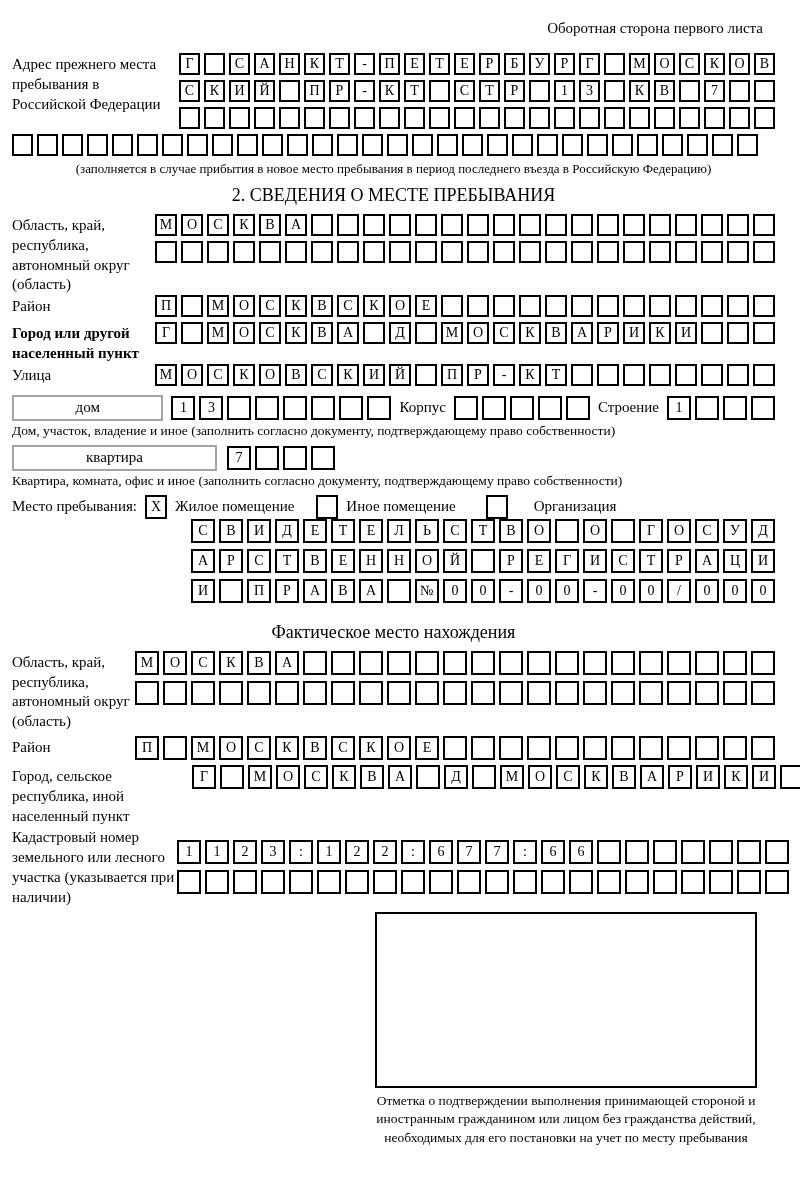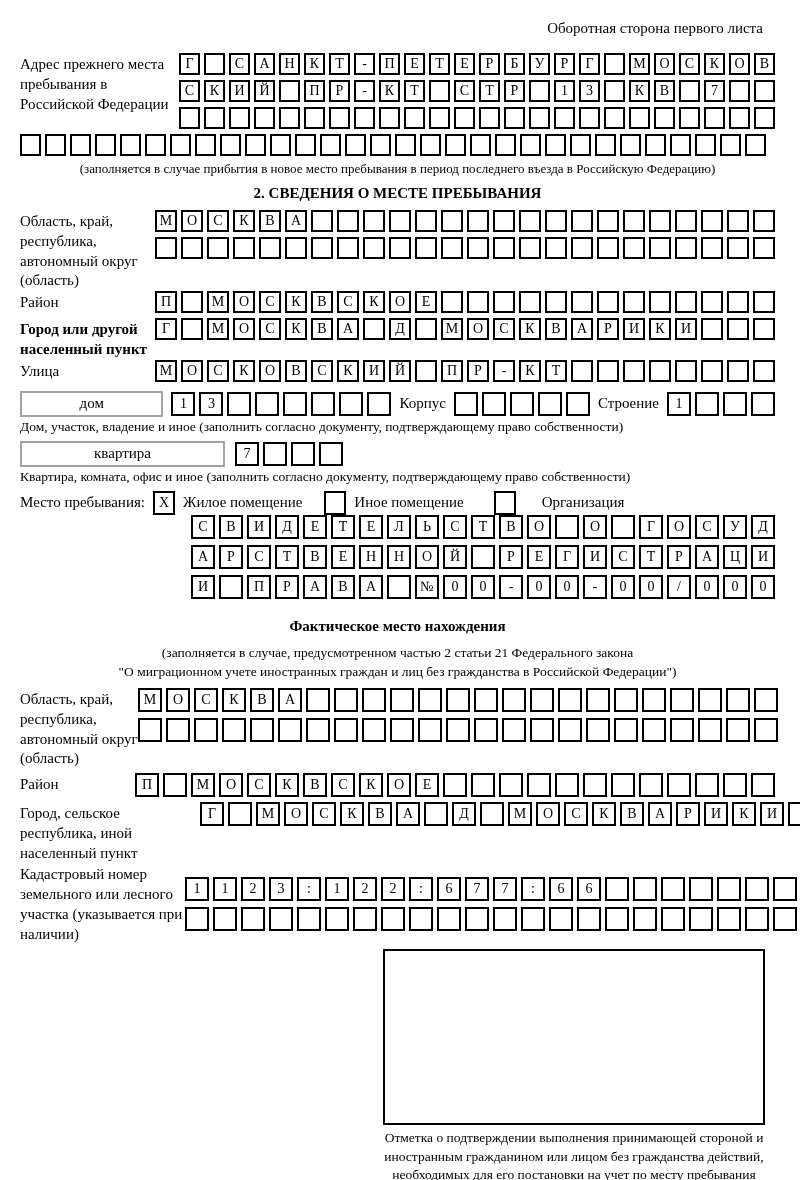--- a/index.html
+++ b/index.html
@@ -1,40 +1,40 @@
 <!DOCTYPE html>
 <html><head>
 <meta charset="utf-8">
 <style>
   * { box-sizing: border-box; }
   html,body { margin:0; padding:0; background:#fff; }
   .page {
     width:800px; height:1180px; overflow:hidden; position:relative;
     font-family:"Liberation Serif","DejaVu Serif",serif; color:#000;
-    padding:20px 25px 0 20px;
+    padding:20px 25px 0 12px;
   }
   .hdr { text-align:right; font-size:15px; padding-right:12px; margin-bottom:16px; }
 
   .field { display:flex; align-items:flex-start; }
   .flabel { font-size:15px; line-height:1.32; flex:1 1 auto; padding-top:2px; }
   .fboxes { flex:0 0 auto; margin-left:auto; }
 
   .boxrow { display:flex; gap:4px; margin-bottom:5px; }
   .cell {
     flex:0 0 auto; border:2px solid #000; background:#fff;
     display:flex; align-items:center; justify-content:center;
     font-size:14px; line-height:1;
   }
   .c21 .cell { width:21px; height:22px; }
   .c22 .cell { width:22px; height:22px; }
   .c24 .cell { width:24px; height:24px; }
 
   .caption { font-size:13px; text-align:center; white-space:nowrap; }
   .caption-left { font-size:13.5px; margin:2px 0 6px 0; }
-  .sec-title { font-weight:bold; font-size:15px; text-align:center; margin:8px 0 8px 0; }
+  .sec-title { font-weight:normal; font-size:18px; text-align:center; margin:8px 0 8px 0; }
 
   .inline-row { display:flex; align-items:center; margin-top:4px; }
   .widebox { border:2px solid #a3a3a3; height:26px; display:flex; align-items:center; justify-content:center; font-size:15px; }
   .dom-box { width:170px; }
   .kv-box  { width:205px; }
   .small-label { font-size:15px; padding:0 8px; }
 
   .chk { width:22px; height:24px; border:2px solid #000; display:flex; align-items:center; justify-content:center; font-size:14px; }
 
   .mesto-caption { font-size:13.5px; margin:3px 0 8px 178px; }
@@ -440,24 +440,20 @@
           <div class="cell">0</div>
           <div class="cell">/</div>
           <div class="cell">0</div>
           <div class="cell">0</div>
           <div class="cell">0</div>
         </div>
     </div>
   </div>
 
   <div class="sec-title" style="margin-top:14px;">Фактическое место нахождения</div>
-  <div class="fact-caption">
-    <div>(заполняется в случае, предусмотренном частью 2 статьи 21 Федерального закона</div>
-    <div>"О миграционном учете иностранных граждан и лиц без гражданства в Российской Федерации")</div>
-  </div>
 
   <div class="field">
     <div class="flabel" style="flex:0 0 118px;">Область, край, республика, автономный округ (область)</div>
     <div class="fboxes">
       <div class="boxrow c24" style="margin-bottom:6px;">
           <div class="cell">М</div>
           <div class="cell">О</div>
           <div class="cell">С</div>
           <div class="cell">К</div>
           <div class="cell">В</div>

